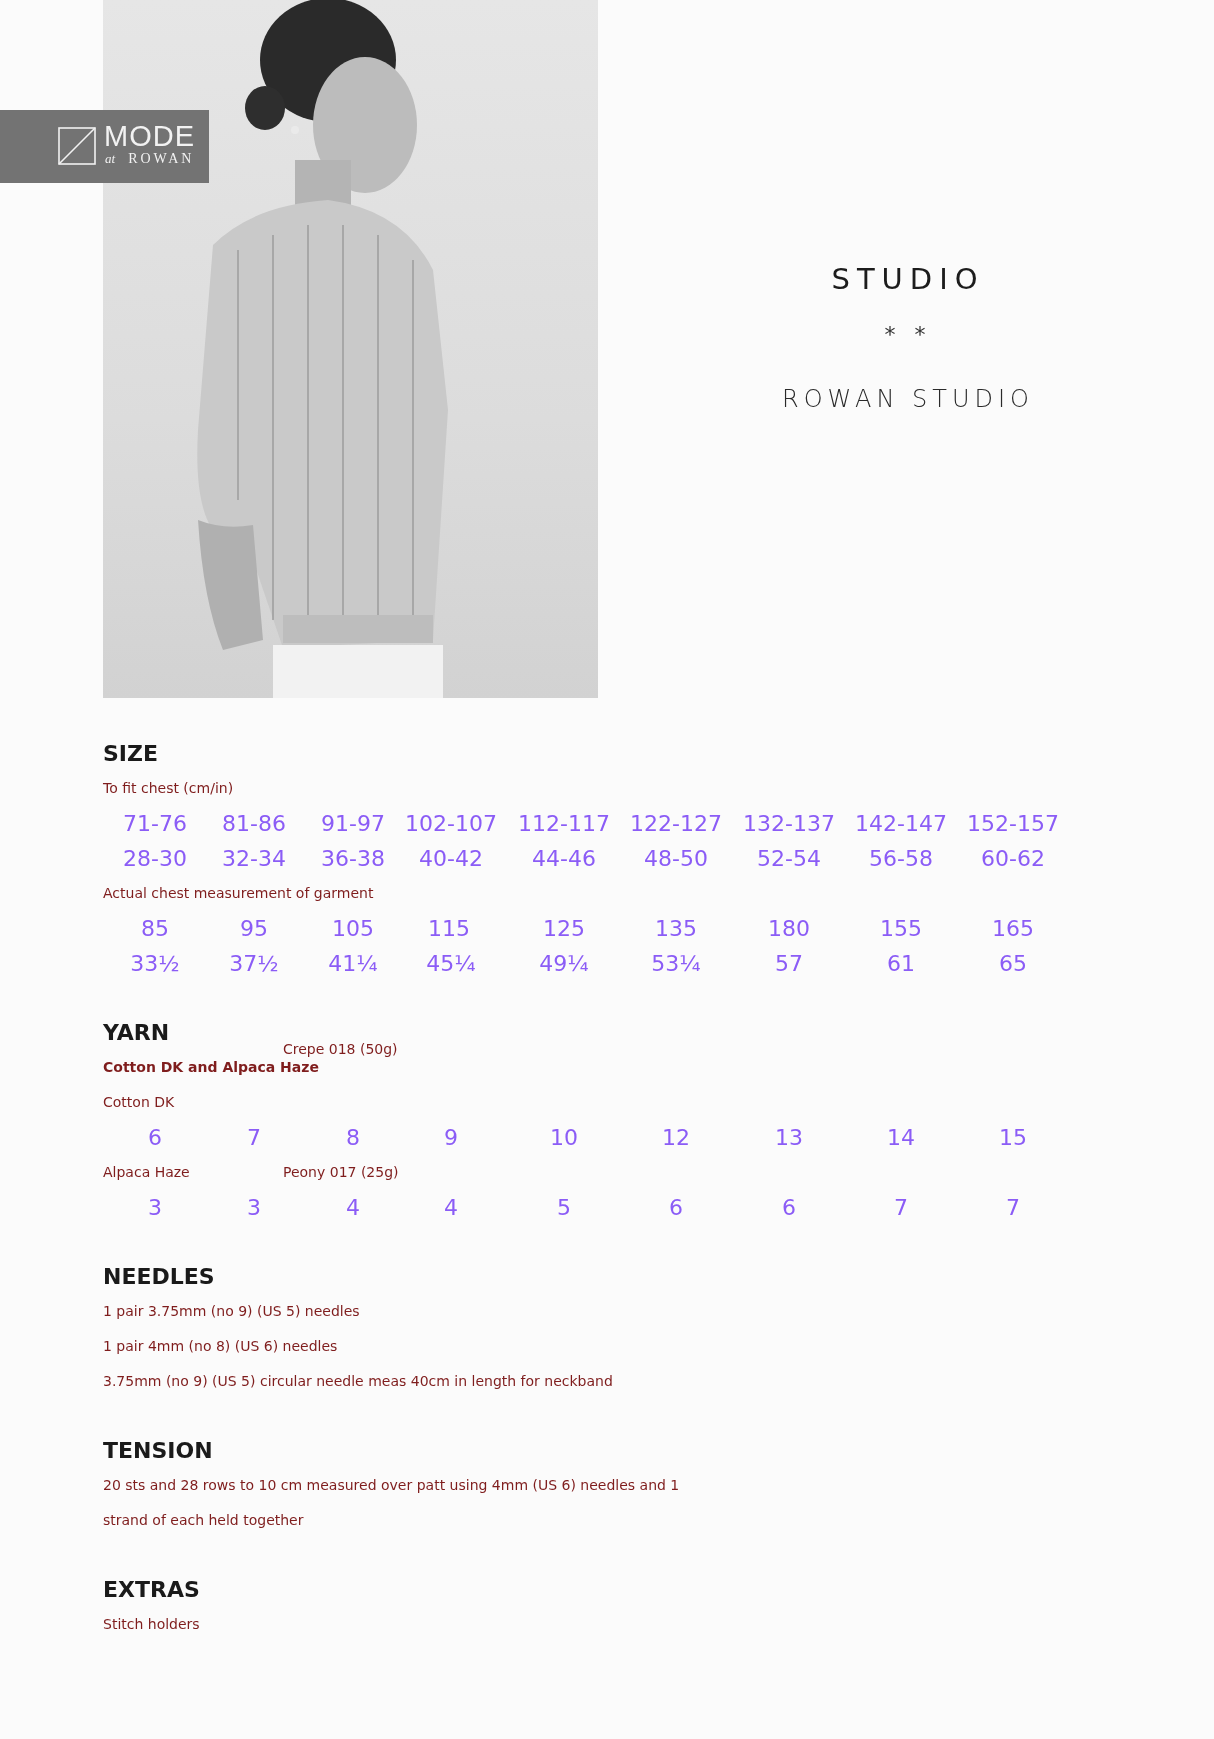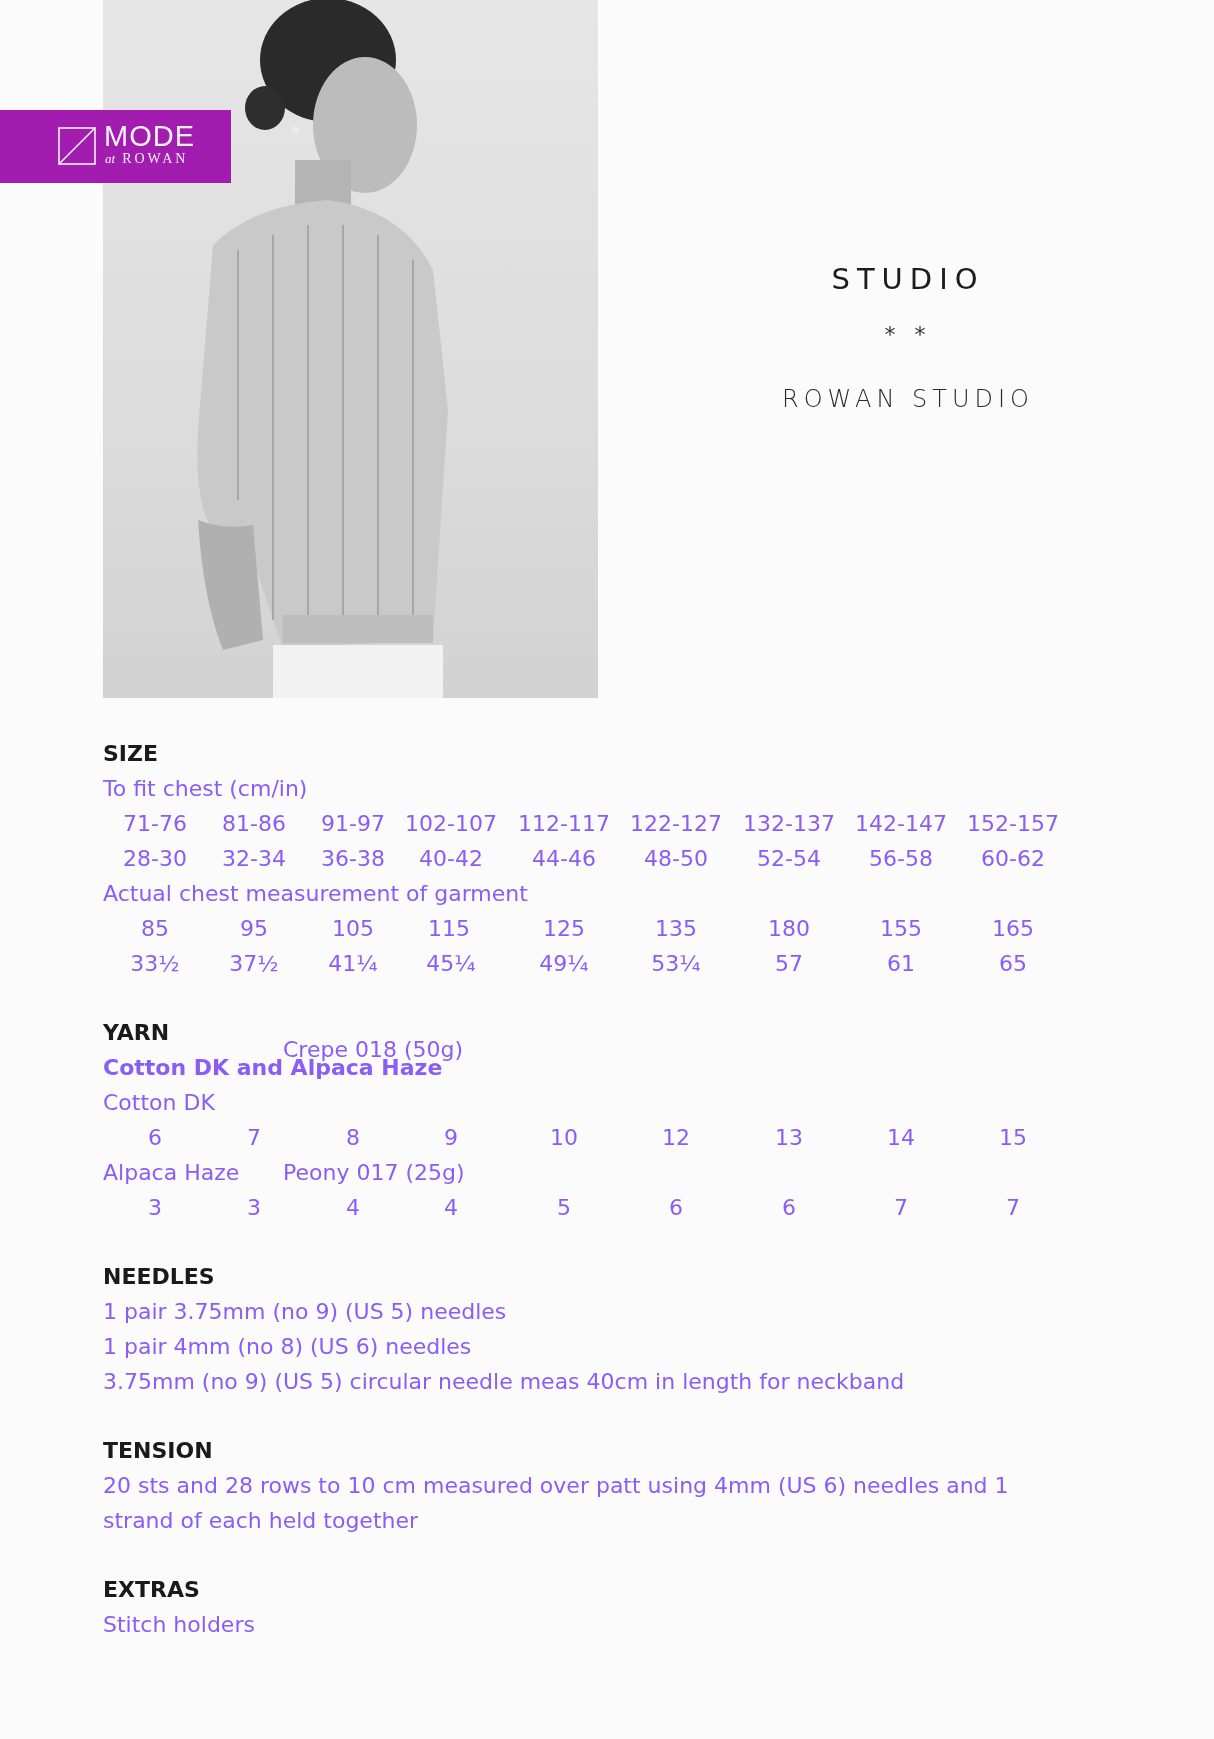--- a/index.html
+++ b/index.html
@@ -8,35 +8,35 @@
     background: #fbfbfb; color: #1e1e1e;
     font-family: "DejaVu Sans", "Liberation Sans", sans-serif;
   }
   .photo {
     position: absolute; left: 103px; top: 0; width: 495px; height: 698px;
     background: linear-gradient(180deg, #e6e6e6 0%, #dcdcdc 60%, #d2d2d2 100%);
     overflow: hidden;
   }
   .photo svg { position: absolute; left: 0; top: 0; }
   .logo-band {
-    position: absolute; left: 0; top: 110px; width: 231px; height: 73px;
-    background: #a21caf; display: flex; align-items: center;
+    position: absolute; left: 0; top: 110px; width: 209px; height: 73px;
+    background: #737373; display: flex; align-items: center;
   }
   .logo-mark { position: absolute; left: 58px; top: 17px; width: 38px; height: 38px; }
   .logo-text { position: absolute; left: 104px; top: 12px; color: #f2f2f2; }
   .logo-mode { font-family: "Liberation Sans", sans-serif; font-size: 29px; line-height: 29px; letter-spacing: 1px; font-weight: 400; }
   .logo-rowan { font-family: "Liberation Serif", serif; font-size: 14px; line-height: 16px; letter-spacing: 3px; margin-left: 1px; }
-  .logo-rowan .at { font-style: italic; letter-spacing: 0; margin-right: 7px; font-size: 13px; }
+  .logo-rowan .at { font-style: italic; letter-spacing: 0; margin-right: 13px; font-size: 13px; }
 
   .title-block { position: absolute; left: 700px; width: 416px; text-align: center; }
   .title { top: 262px; font-size: 29px; letter-spacing: 7px; font-weight: 400; color: #1c1c1c; }
   .stars { top: 322px; font-size: 22px; letter-spacing: 6px; color: #333; }
   .designer { top: 385px; font-size: 24px; letter-spacing: 5px; color: #2a2a2a; font-weight: 300; }
 
-  .text { position: absolute; left: 103px; font-size: 22px; line-height: 35px; white-space: nowrap; color: #8b5cf6; }
+  .text { position: absolute; left: 103px; font-size: 14px; line-height: 35px; white-space: nowrap; color: #7f1d1d; }
   .heading { font-weight: 700; font-size: 22px; color: #1a1a1a; }
   .row { position: absolute; left: 0; width: 1214px; height: 35px; font-size: 22px; line-height: 35px; color: #8b5cf6; }
   .cell { position: absolute; transform: translateX(-50%); white-space: nowrap; }
   .subtitle-bold { font-weight: 700; }
 </style>
 </head>
 <body>
 
 <div class="photo">
   <svg width="495" height="698" viewBox="0 0 495 698">

